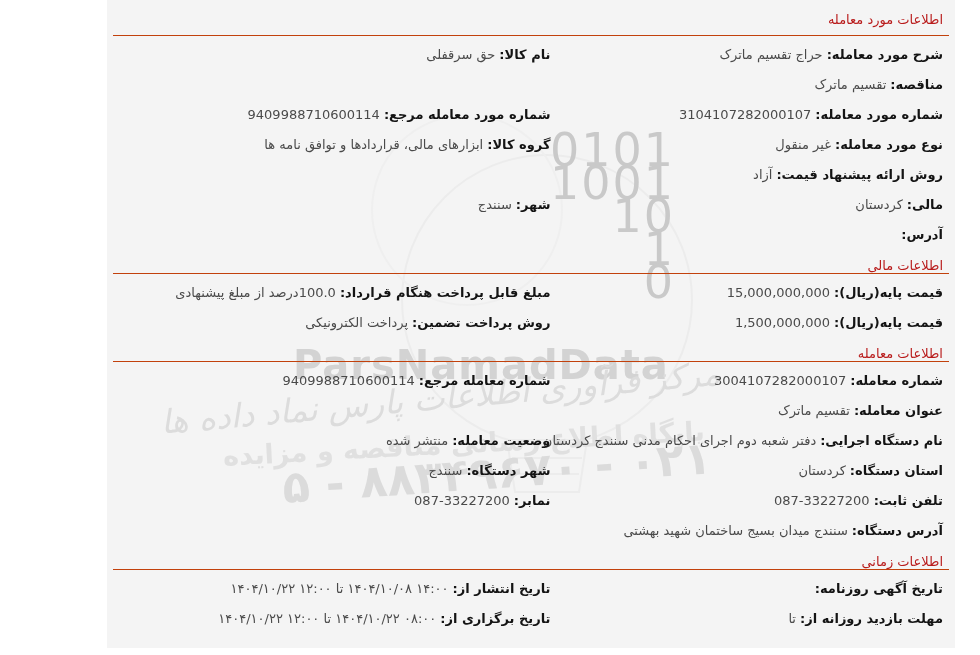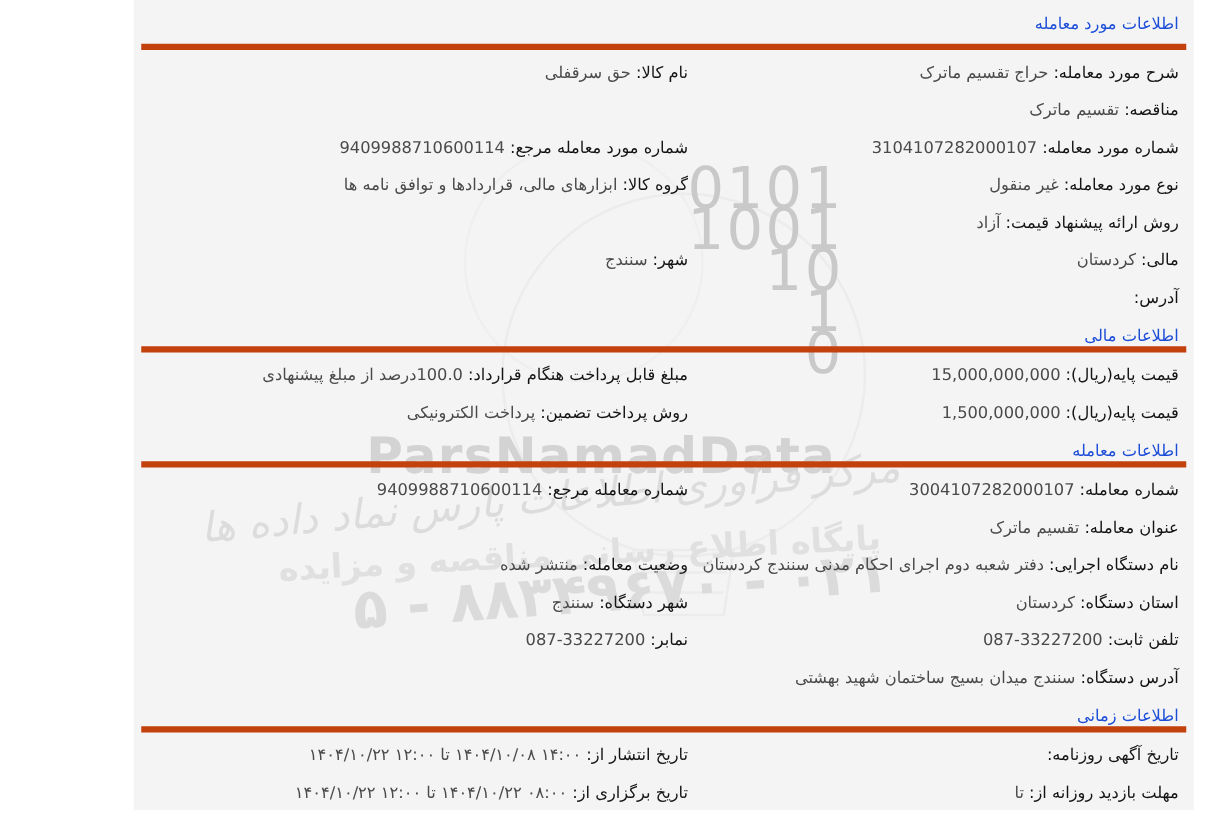--- a/index.html
+++ b/index.html
@@ -14,27 +14,27 @@
             color:#d3d3d3;letter-spacing:1px;white-space:nowrap;}
   .wm-fa1{position:absolute;left:14px;top:380px;width:600px;font-family:"DejaVu Serif",serif;font-style:italic;
           font-size:33px;color:#dcdcdc;white-space:nowrap;transform:rotate(-5deg);}
   .wm-fa2{position:absolute;left:38px;top:430px;width:560px;font-weight:bold;font-size:27px;color:#e0e0e0;
           white-space:nowrap;transform:rotate(-3deg);}
   .wm-phone{position:absolute;left:175px;top:446px;font-weight:bold;font-size:45px;color:#dbdbdb;
             white-space:nowrap;transform:rotate(-4deg);letter-spacing:3px;}
   .wm-bulb{position:absolute;left:250px;top:120px;}
   
   .inner{position:relative;z-index:2;}
-  .sec-header{margin:0 6px;padding:12px 6px 8px 6px;border-bottom:5px solid #c2410c;
-              color:#1d4ed8;font-size:13px;}
+  .sec-header{margin:0 6px;padding:12px 6px 8px 6px;border-bottom:1px solid #c2410c;
+              color:#b91c1c;font-size:13px;}
   .sec-header.later{padding-top:4px;padding-bottom:0;}
   .grid{display:grid;grid-template-columns:46% 54%;padding:4px 6px;}
   .cell{line-height:30px;font-size:13px;color:#4a4a4a;padding:0 6px;white-space:nowrap;}
   .cell.c2{padding-right:14px;}
-  .label{font-weight:normal;color:#141414;margin-left:4px;}
+  .label{font-weight:bold;color:#141414;margin-left:4px;}
   .tight .cell{line-height:30px;}
 </style>
 </head>
 <body>
 
 <div class="page">
   <div class="content">
 
     <div class="wm-layer">
       <svg class="wm-bulb" width="380" height="400" viewBox="0 0 380 400">

